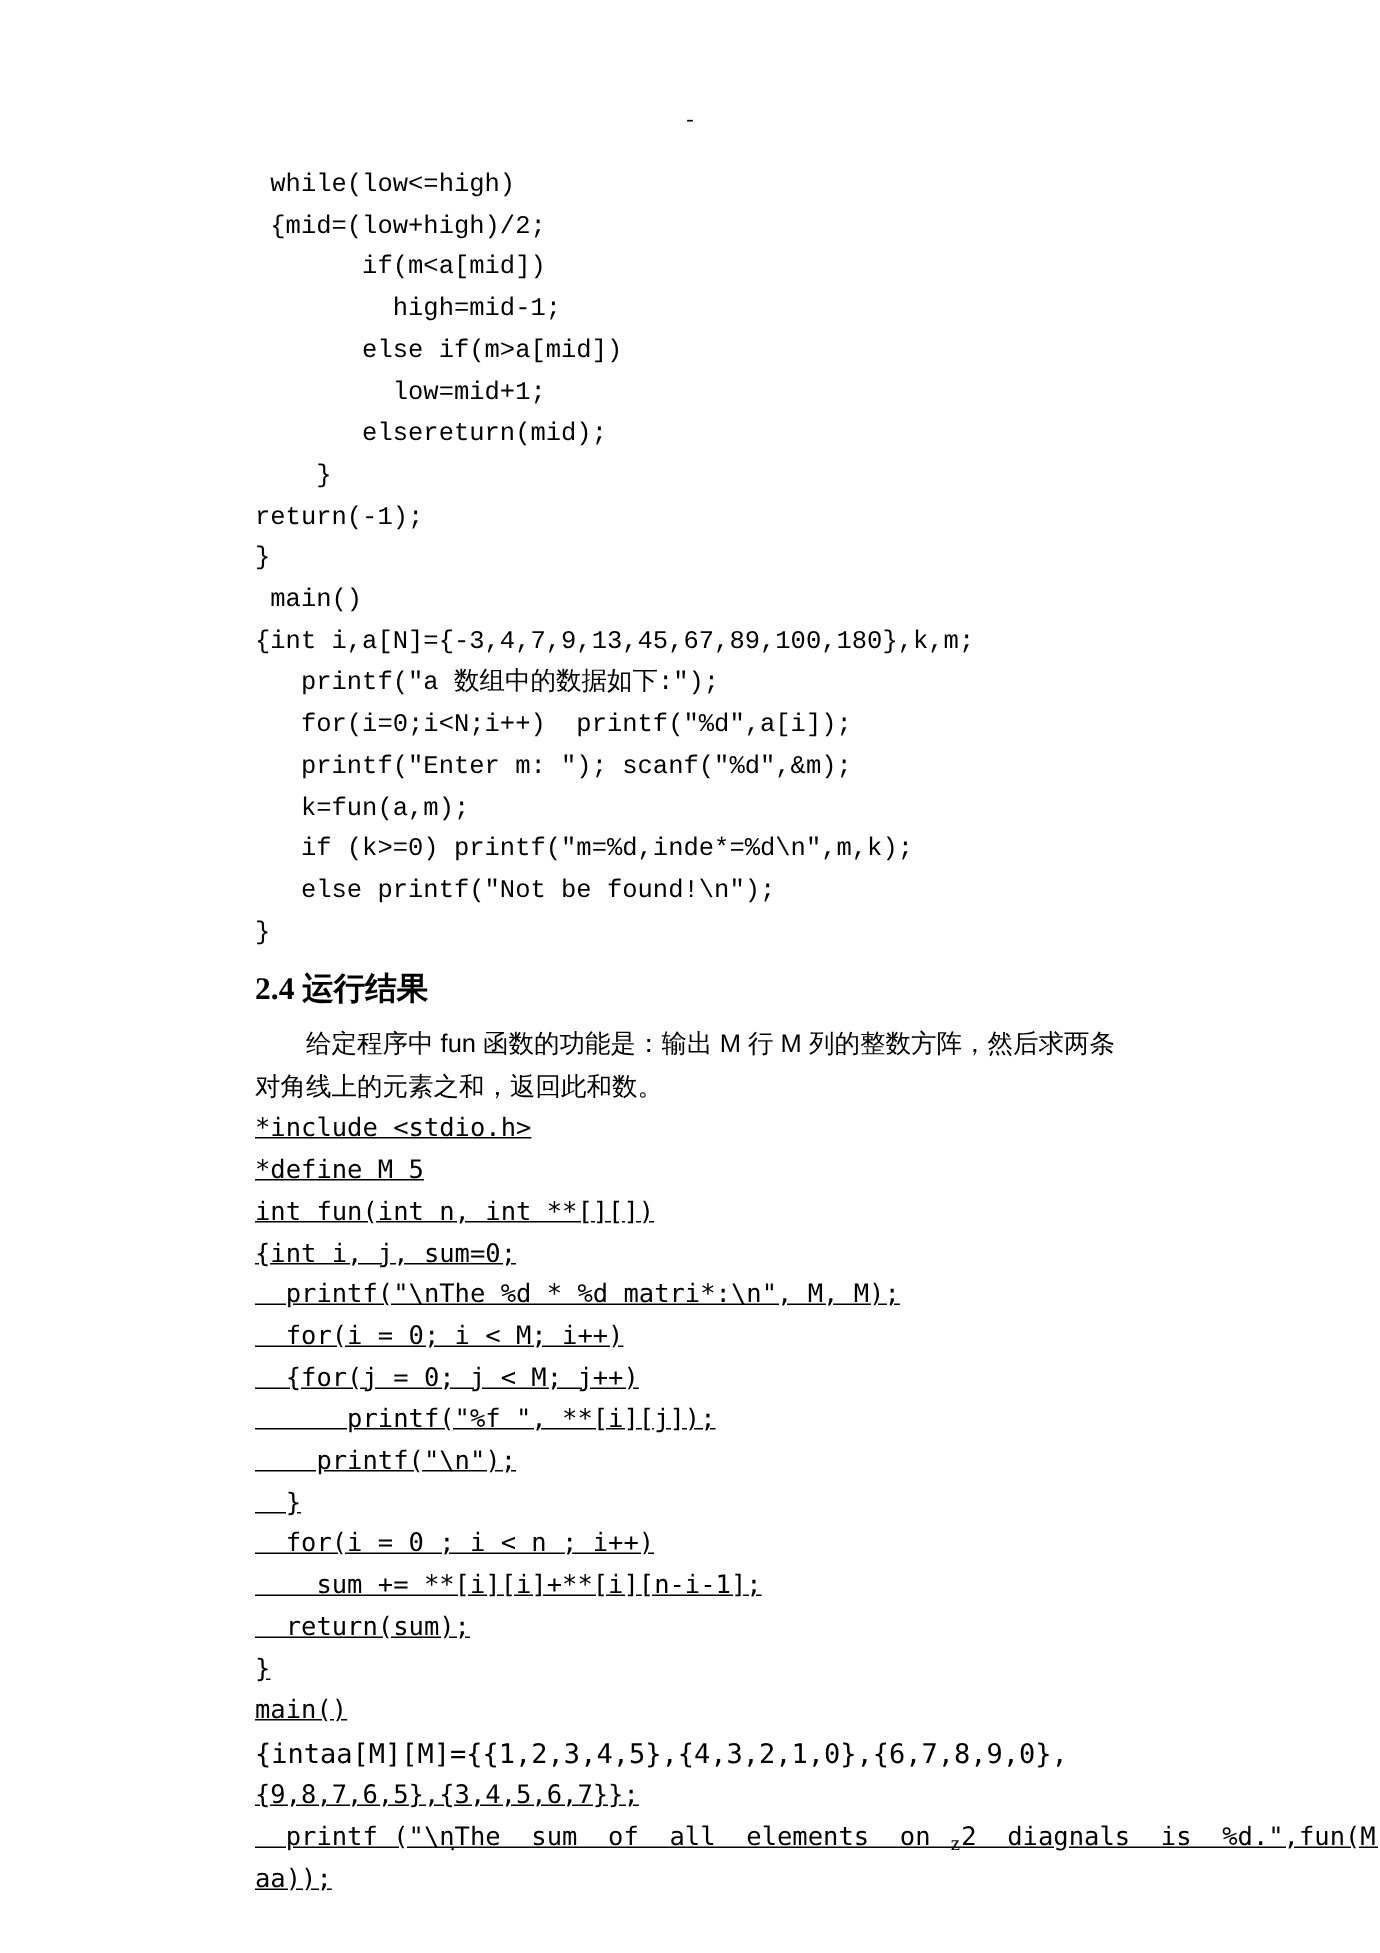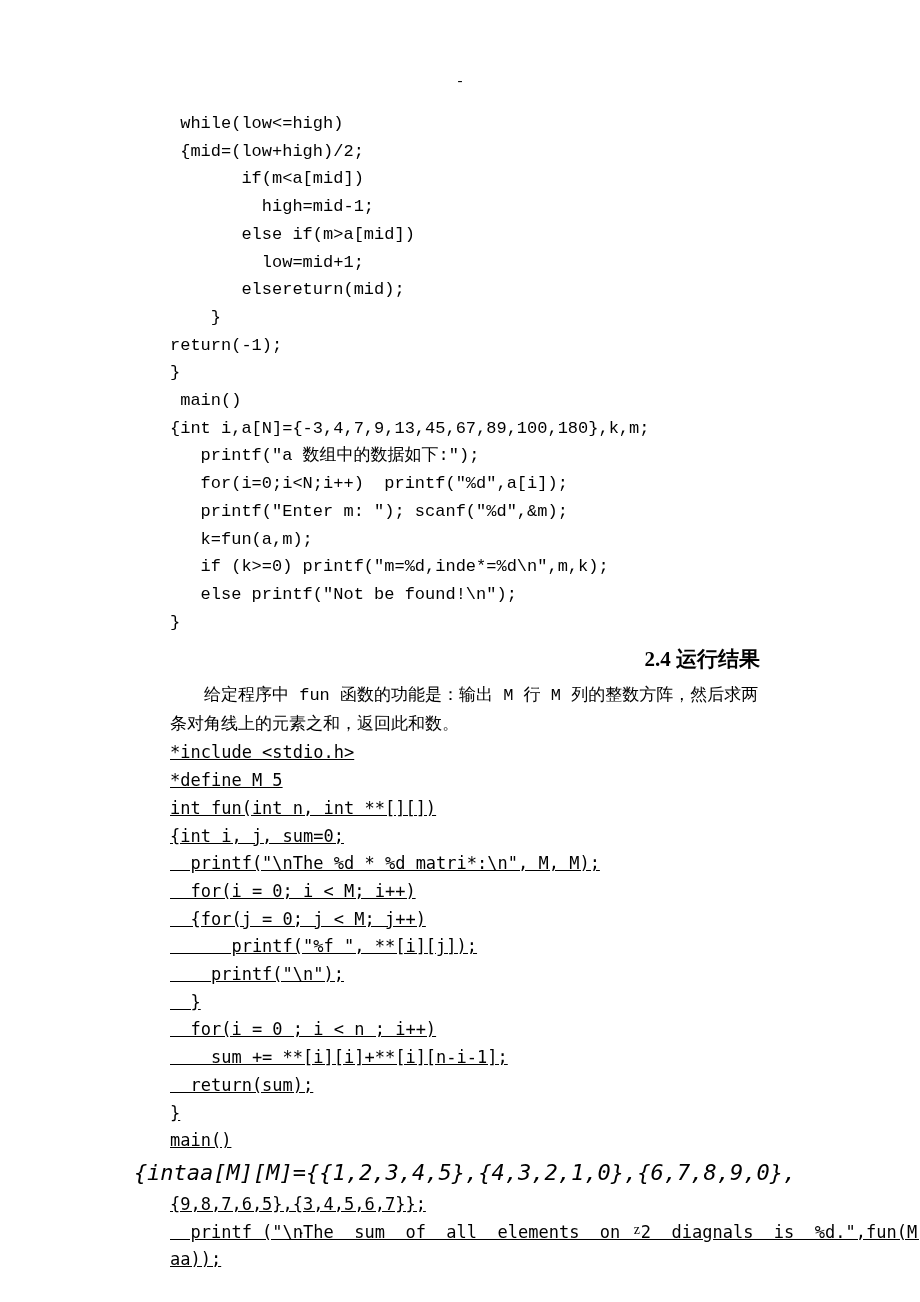--- a/index.html
+++ b/index.html
@@ -36,39 +36,37 @@
   .code2 {
     font-family: "SimSun", "NSimSun", monospace;
     white-space: pre;
     font-size: 17px;
     line-height: 1.63;
     text-decoration: underline;
   }
   .wide-line {
     font-family: "SimSun", "NSimSun", monospace;
     white-space: pre;
-    font-size: 22px;
+    font-size: 18px;
     line-height: 1.63;
     display: flex;
-    justify-content: center;
+    justify-content: flex-start;
     white-space: normal;
-    font-style: italic;
   }
   .wide-line .seg {
     white-space: pre;
   }
   .heading {
     font-family: "SimSun", "NSimSun", serif;
     font-size: 21px;
     font-weight: bold;
     margin: 6px 0 4px 0;
-    text-align: right;
   }
   .body-text {
-    font-family: Liberation Mono, monospace;
+    font-family: Liberation Sans, sans-serif;
     font-size: 17px;
     text-indent: 2em;
     line-height: 1.73;
   }
   .footer {
     position: absolute;
     bottom: 60px;
     left: 170px;
     right: 160px;
     display: flex;

